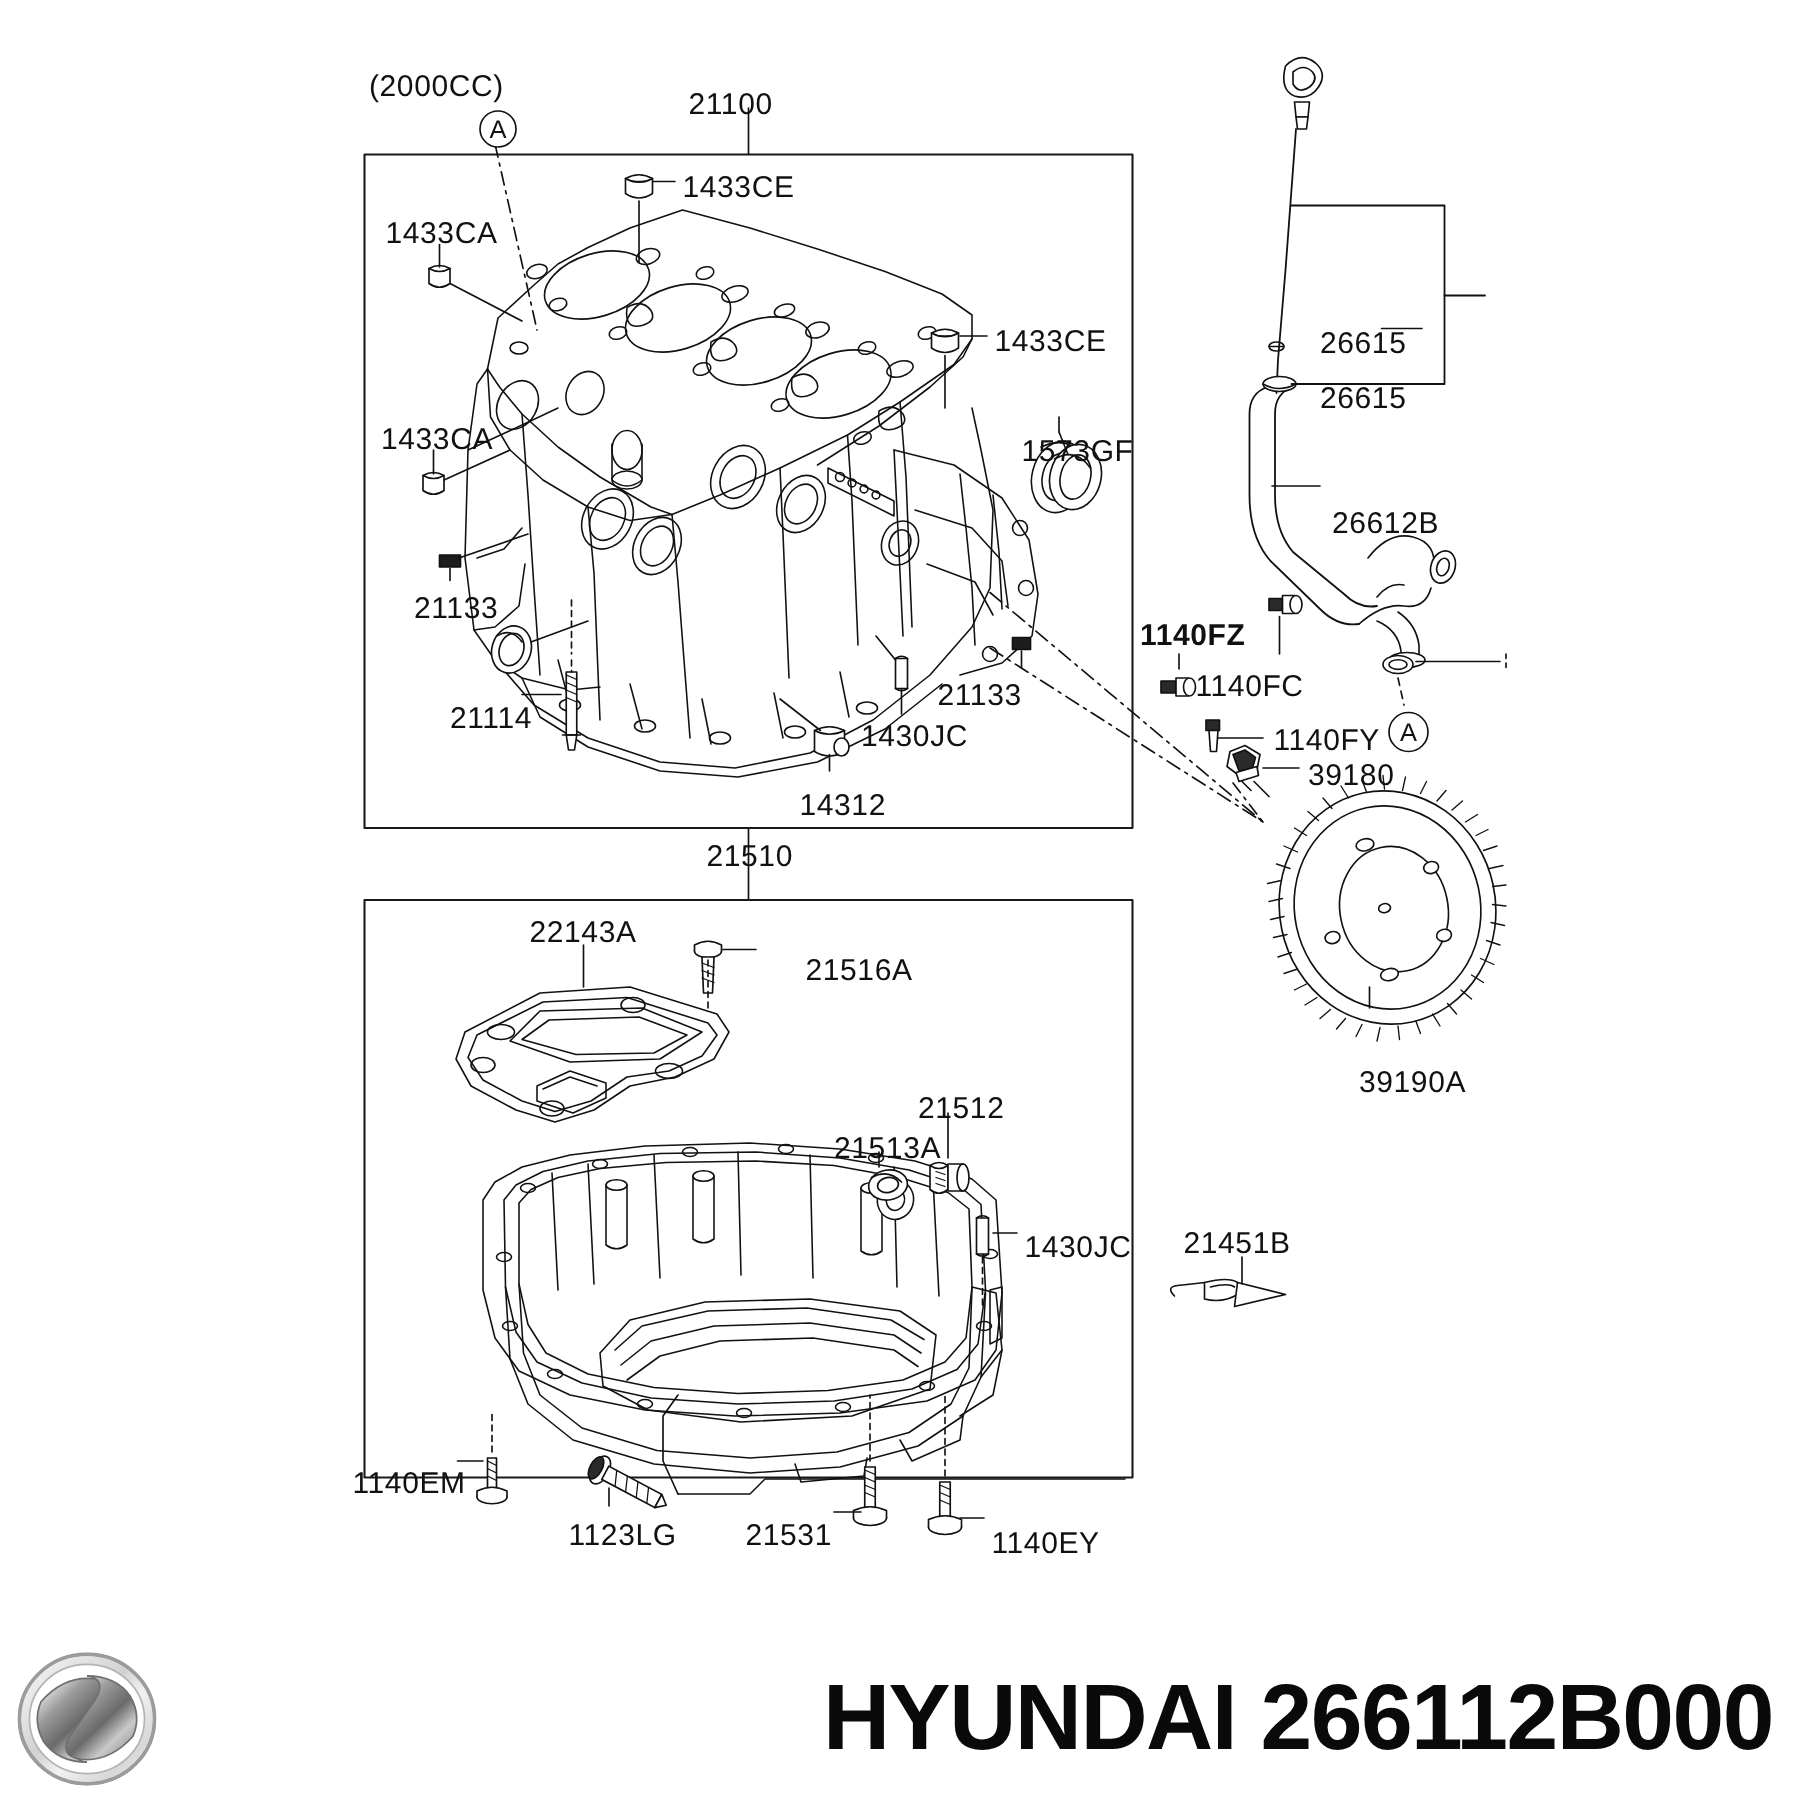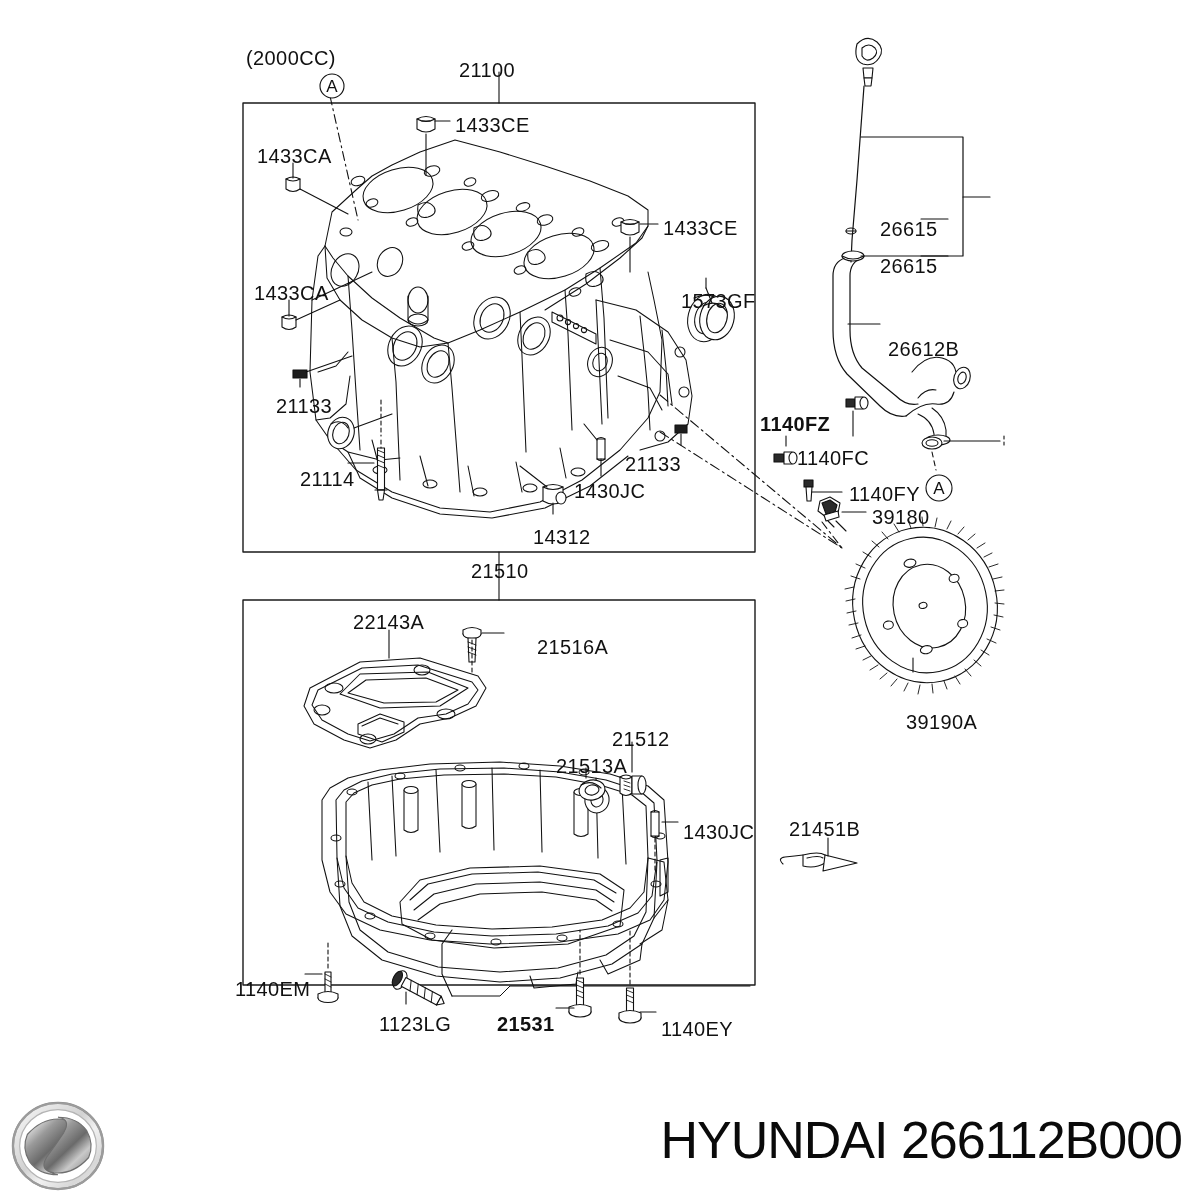--- a/index.html
+++ b/index.html
@@ -22,21 +22,21 @@
     white-space:nowrap;
     line-height:1;
   }
 
   
   .footer{
     position:absolute;left:0;bottom:0;width:1200px;height:108px;
   }
   .brandtext{
     position:absolute;right:18px;top:18px;
-    font-size:52px;font-weight:normal;letter-spacing:-1px;
+    font-size:62px;font-weight:bold;letter-spacing:-1px;
     color:#0a0a0a;white-space:nowrap;
     font-family:"Liberation Sans", sans-serif;
   }
   .logo{
     position:absolute;left:10px;top:8px;width:96px;height:92px;
   }
 </style>
 </head>
 <body>
 
@@ -547,21 +547,21 @@
 <div class="lbl" style="left:906px;top:712px;">39190A</div>
 <div class="lbl" style="left:471px;top:561px;">21510</div>
 <div class="lbl" style="left:353px;top:612px;">22143A</div>
 <div class="lbl" style="left:537px;top:637px;">21516A</div>
 <div class="lbl" style="left:612px;top:729px;">21512</div>
 <div class="lbl" style="left:556px;top:756px;">21513A</div>
 <div class="lbl" style="left:683px;top:822px;">1430JC</div>
 <div class="lbl" style="left:789px;top:819px;">21451B</div>
 <div class="lbl" style="left:235px;top:979px;">1140EM</div>
 <div class="lbl" style="left:379px;top:1014px;text-align:right;">1123LG</div>
-<div class="lbl" style="left:497px;top:1014px;font-weight:bold;">21531</div>
+<div class="lbl" style="left:497px;top:1014px;">21531</div>
 <div class="lbl" style="left:661px;top:1019px;">1140EY</div>
 
 <div class="footer">
   <svg class="logo" viewBox="0 0 100 96">
     <ellipse cx="50" cy="48" rx="47" ry="45" fill="none" stroke="#8d8d8d" stroke-width="2.4"></ellipse>
     <ellipse cx="50" cy="48" rx="47" ry="45" fill="url(#chromeGrad)" opacity="0.35"></ellipse>
     <ellipse cx="50" cy="48" rx="40" ry="38" fill="#fff" stroke="#b4b4b4" stroke-width="1.2"></ellipse>
     <path d="M18 36 Q34 18 54 20 Q70 22 62 36 Q52 50 44 62 Q36 76 50 78 Q30 78 20 64 Q12 50 18 36 Z" fill="url(#chromeGrad2)" stroke="#6f6f6f" stroke-width="1.2"></path>
     <path d="M82 60 Q66 78 46 76 Q30 74 38 60 Q48 46 56 34 Q64 20 50 18 Q70 18 80 32 Q88 46 82 60 Z" fill="url(#chromeGrad2)" stroke="#6f6f6f" stroke-width="1.2"></path>
     <ellipse cx="50" cy="48" rx="47" ry="45" fill="none" stroke="#9c9c9c" stroke-width="2"></ellipse>

